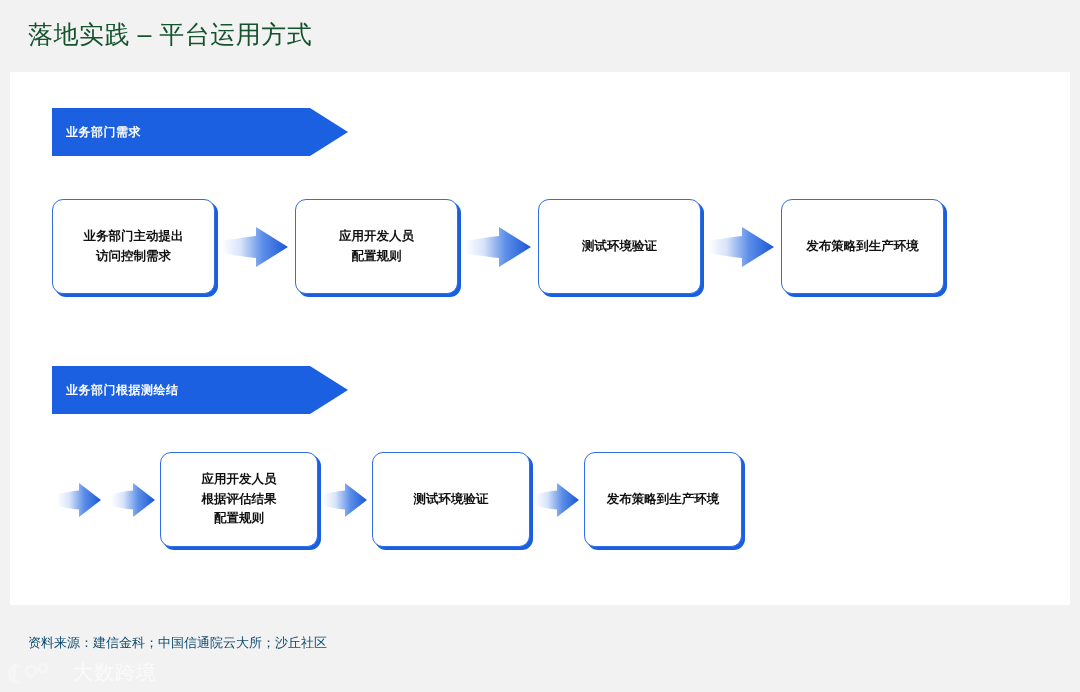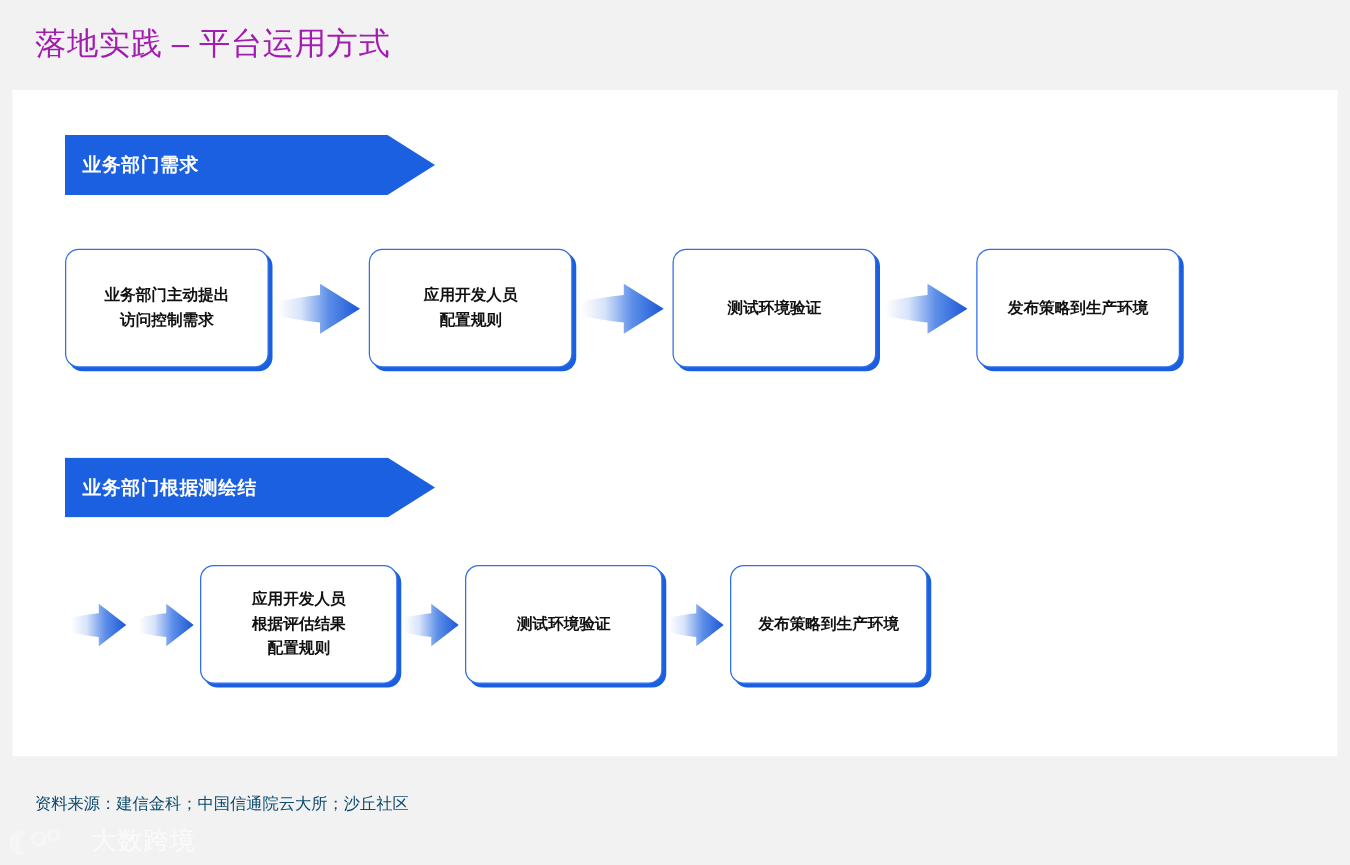--- a/index.html
+++ b/index.html
@@ -16,21 +16,21 @@
     position: relative;
   }
 
   
   #page-title {
     position: absolute;
     left: 28px;
     top: 18px;
     font-size: 25px;
     font-weight: 400;
-    color: #a21caf;
+    color: #14532d;
     letter-spacing: 0.5px;
     white-space: nowrap;
   }
 
   
   #slide-card {
     position: absolute;
     left: 10px;
     top: 72px;
     width: 1060px;
@@ -43,21 +43,21 @@
     position: absolute;
     height: 48px;
     background: #1a60e0;
     -webkit-clip-path: polygon(0 0, calc(100% - 38px) 0, 100% 50%, calc(100% - 38px) 100%, 0 100%);
     clip-path: polygon(0 0, calc(100% - 38px) 0, 100% 50%, calc(100% - 38px) 100%, 0 100%);
     display: flex;
     align-items: center;
   }
   .section-banner .banner-label {
     color: #ffffff;
-    font-size: 15px;
+    font-size: 12px;
     font-weight: bold;
     margin-left: 14px;
     letter-spacing: 0.5px;
     white-space: nowrap;
   }
   #banner-row-1 { left: 42px; top: 36px; width: 296px; }
   #banner-row-2 { left: 42px; top: 294px; width: 296px; }
 
   
   .flow-row {

